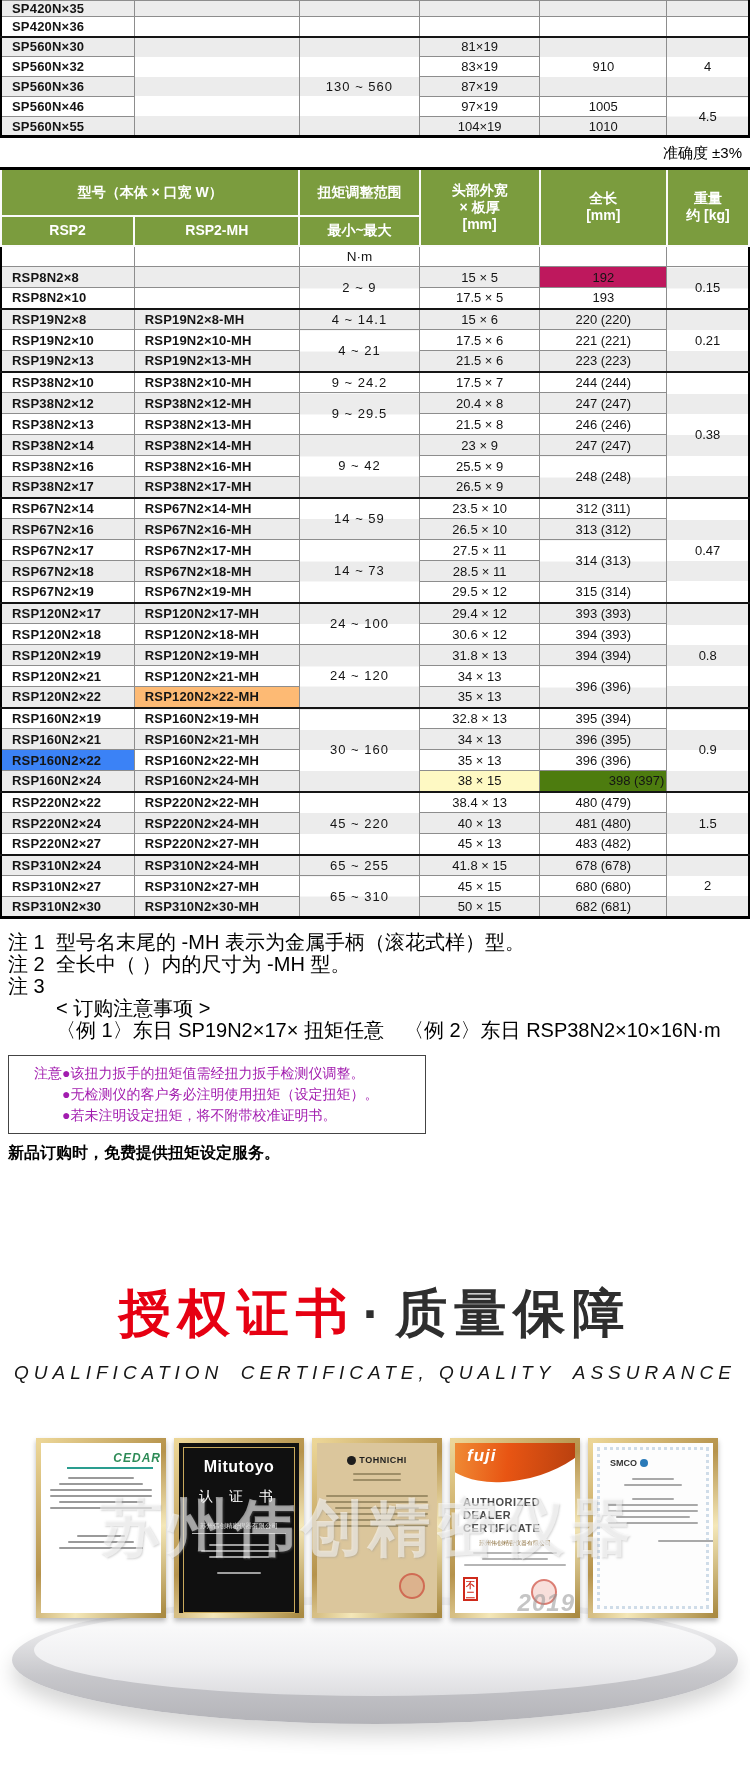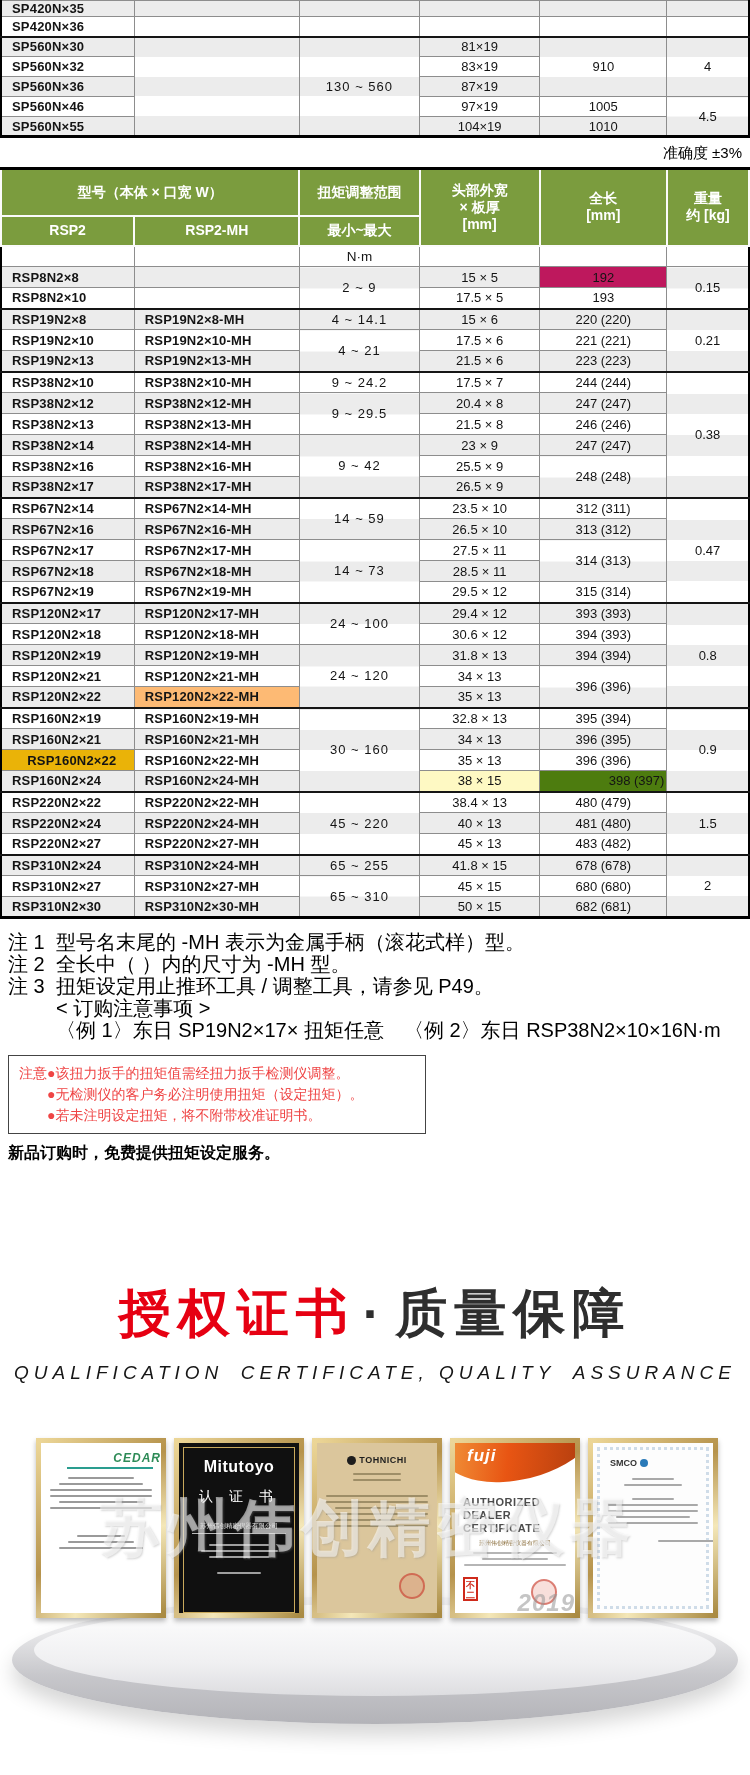--- a/index.html
+++ b/index.html
@@ -27,21 +27,21 @@
       border:2px solid #fbfbfb;white-space:pre-line;line-height:1.22;font-size:14px}
   #rsp-head tr:first-child{height:47px}
   #rsp-head tr:nth-child(2){height:30px}
   .rsp td.h2{font-size:14px}
   #rsp-body tr{height:21px}
 
   
   .notes{margin:12px 0 0 8px;font-size:20px;line-height:22px;color:#000000}
   .note-line{display:flex}
   .note-lbl{width:48px;flex:0 0 48px}
-  .notice{border:1px solid #444;width:418px;margin:14px 0 0 8px;padding:7px 10px;font-size:14px;line-height:21px;color:#ef4444}
+  .notice{border:1px solid #444;width:418px;margin:14px 0 0 8px;padding:7px 25px;font-size:14px;line-height:21px;color:#a21caf}
   .notice div:not(:first-child){padding-left:2em}
   .service{margin:9px 0 0 8px;font-size:16px;font-weight:bold;color:#000}
 
   
   .cert-title{margin-top:116px;text-align:center;font-size:52px;font-weight:bold;
       letter-spacing:7px;color:#2e2e2e;line-height:66px}
   .cert-title .red{color:#e60012}
   .cert-title .dot{margin:0 8px}
   .cert-sub{display:flex;justify-content:space-between;padding:0 14px;margin-top:16px;
       font-style:italic;font-size:19px;letter-spacing:5px;color:#161616;white-space:nowrap}
@@ -350,21 +350,21 @@
           <td style="background: rgb(255, 255, 255);">395 (394)</td>
           <td rowspan="4" style="background: linear-gradient(rgb(255, 255, 255) 0%, rgb(255, 255, 255) 25%, rgb(236, 236, 236) 25%, rgb(236, 236, 236) 50%, rgb(255, 255, 255) 50%, rgb(255, 255, 255) 75%, rgb(236, 236, 236) 75%, rgb(236, 236, 236) 100%);">0.9</td>
         </tr>
         <tr>
           <td class="model" style="background: rgb(236, 236, 236);">RSP160N2×21</td>
           <td class="model" style="background: rgb(236, 236, 236);">RSP160N2×21-MH</td>
           <td style="background: rgb(236, 236, 236);">34 × 13</td>
           <td style="background: rgb(236, 236, 236);">396 (395)</td>
         </tr>
         <tr>
-          <td class="model" style="background: #eab308; text-align: center;">RSP160N2×22</td>
+          <td class="model" style="background: #3b82f6;">RSP160N2×22</td>
           <td class="model" style="background: rgb(255, 255, 255);">RSP160N2×22-MH</td>
           <td style="background: rgb(255, 255, 255);">35 × 13</td>
           <td style="background: rgb(255, 255, 255);">396 (396)</td>
         </tr>
         <tr>
           <td class="model" style="background: rgb(236, 236, 236);">RSP160N2×24</td>
           <td class="model" style="background: rgb(236, 236, 236);">RSP160N2×24-MH</td>
           <td style="background: #fef9c3;">38 × 15</td>
           <td style="background: #4d7c0f; text-align: right;">398 (397)</td>
         </tr>
@@ -416,21 +416,20 @@
     <div class="note-line">
         <span class="note-lbl">注 1</span>
         <span>型号名末尾的 -MH 表示为金属手柄（滚花式样）型。</span>
       </div>
     <div class="note-line">
         <span class="note-lbl">注 2</span>
         <span>全长中（ ）内的尺寸为 -MH 型。</span>
       </div>
     <div class="note-line">
         <span class="note-lbl">注 3</span>
-        <span>扭矩设定用止推环工具 / 调整工具，请参见 P49。</span>
       </div>
     <div class="note-line">
         <span class="note-lbl"></span>
         <span>&lt; 订购注意事项 &gt;</span>
       </div>
     <div class="note-line">
         <span class="note-lbl"></span>
         <span>〈例 1〉东日 SP19N2×17× 扭矩任意　〈例 2〉东日 RSP38N2×10×16N·m</span>
       </div>
   </div>

